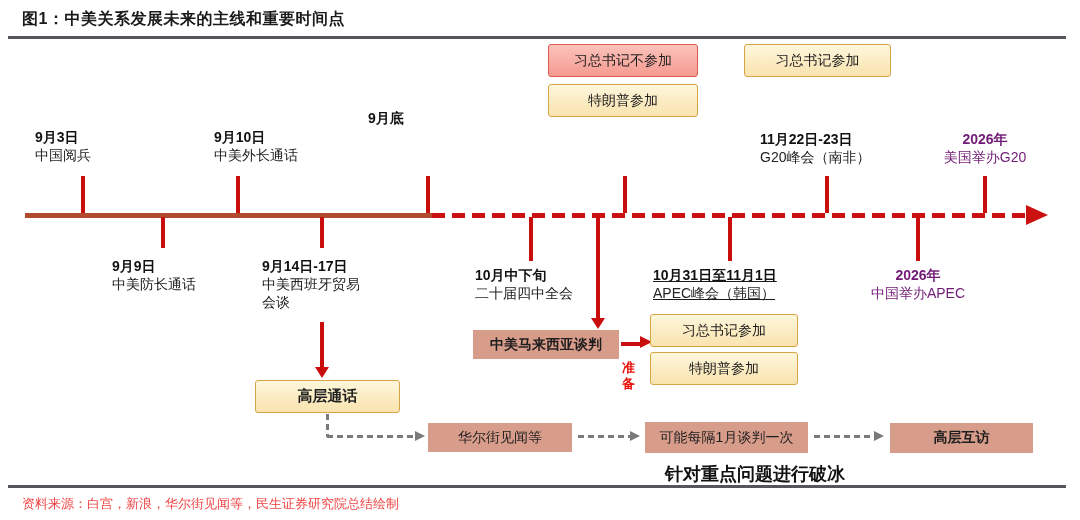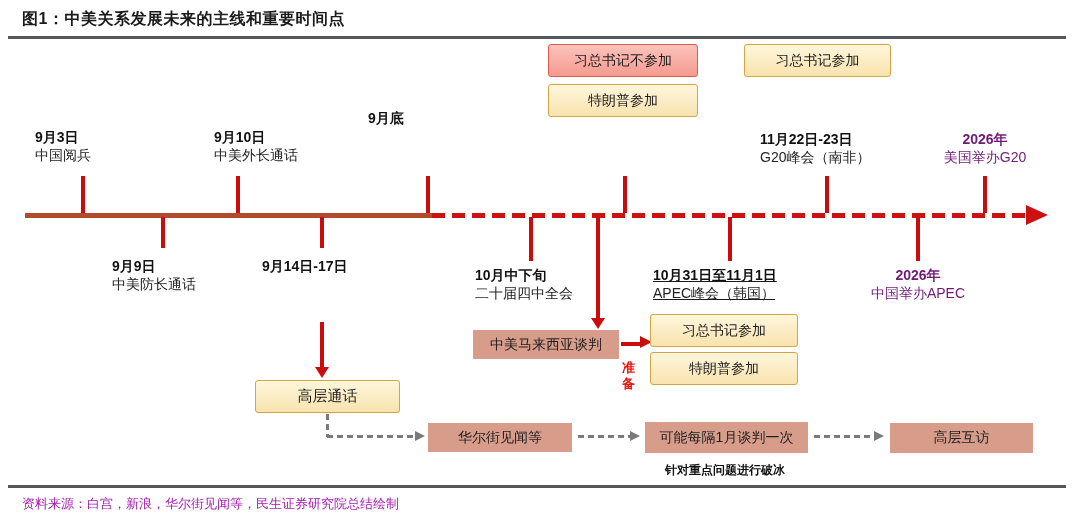--- a/index.html
+++ b/index.html
@@ -26,36 +26,36 @@
   .event .date{display:block;font-weight:bold;color:#111;}
   .event .desc{display:block;white-space:pre-line;color:#222;}
   .event.red .date,.event.red .desc{color:#701a75;}
   .event.center{text-align:center;}
   
   .box{display:flex;align-items:center;justify-content:center;box-sizing:border-box;
        font-size:14px;color:#1e1e1e;text-align:center;}
   .box.red{background:linear-gradient(180deg,#fbc3bb,#f59a90);border:1.6px solid #dd5b4f;border-radius:3px;}
   .box.yellow{background:linear-gradient(180deg,#fef6dc,#f9e3ae);border:1.6px solid #d5a544;border-radius:3px;}
   .box.salmon{background:#d89c8b;border:none;}
-  .bold{font-weight:normal;}
+  .bold{font-weight:bold;}
   
   .vred{width:3.5px;background:#c90d0d;}
   .hred{height:3.5px;background:#c90d0d;}
   .arr-down-red{width:0;height:0;border-top:11px solid #c90d0d;
     border-left:7px solid transparent;border-right:7px solid transparent;}
   .arr-right-red{width:0;height:0;border-left:12px solid #c90d0d;
     border-top:6.5px solid transparent;border-bottom:6.5px solid transparent;}
   
   .hdash{height:2.6px;background:repeating-linear-gradient(90deg,#7a7a7a 0 6px,transparent 6px 10px);}
   .vdash{width:2.6px;background:repeating-linear-gradient(180deg,#7a7a7a 0 6px,transparent 6px 10px);}
   .arr-right-gray{width:0;height:0;border-left:10px solid #7a7a7a;
     border-top:5.5px solid transparent;border-bottom:5.5px solid transparent;}
   .prepare{font-size:13px;font-weight:bold;color:#e8130d;width:15px;line-height:1.25;word-break:break-all;}
-  .note{font-size:12px;font-weight:bold;color:#111;}
-  .source{left:22px;top:495px;font-size:13px;color:#a21caf;}
+  .note{font-size:18px;font-weight:bold;color:#111;}
+  .source{left:22px;top:495px;font-size:13px;color:#ef4444;}
 </style>
 </head>
 <body>
 
 <div id="canvas">
 
   <div class="abs fig-title">图1：中美关系发展未来的主线和重要时间点</div>
   <div class="abs rule" style="top:36px;"></div>
 
   <div class="abs box red" style="left:548px;top:44px;width:150px;height:33px;">习总书记不参加</div>
@@ -99,20 +99,22 @@
     <span class="date">2026年</span>
     <span class="desc">美国举办G20</span>
   </div>
 
   <div class="abs event" style="left:112px;top:257px;">
     <span class="date">9月9日</span>
     <span class="desc">中美防长通话</span>
   </div>
   <div class="abs event" style="left:262px;top:257px;">
     <span class="date">9月14日-17日</span>
+    <span class="desc">中美西班牙贸易
+会谈</span>
   </div>
   <div class="abs event" style="left:475px;top:266px;">
     <span class="date">10月中下旬</span>
     <span class="desc">二十届四中全会</span>
   </div>
   <div class="abs event" style="left:653px;top:266px;text-decoration:underline;">
     <span class="date">10月31日至11月1日</span>
     <span class="desc">APEC峰会（韩国）</span>
   </div>
   <div class="abs event red center" style="left:858px;top:266px;width:120px;">

